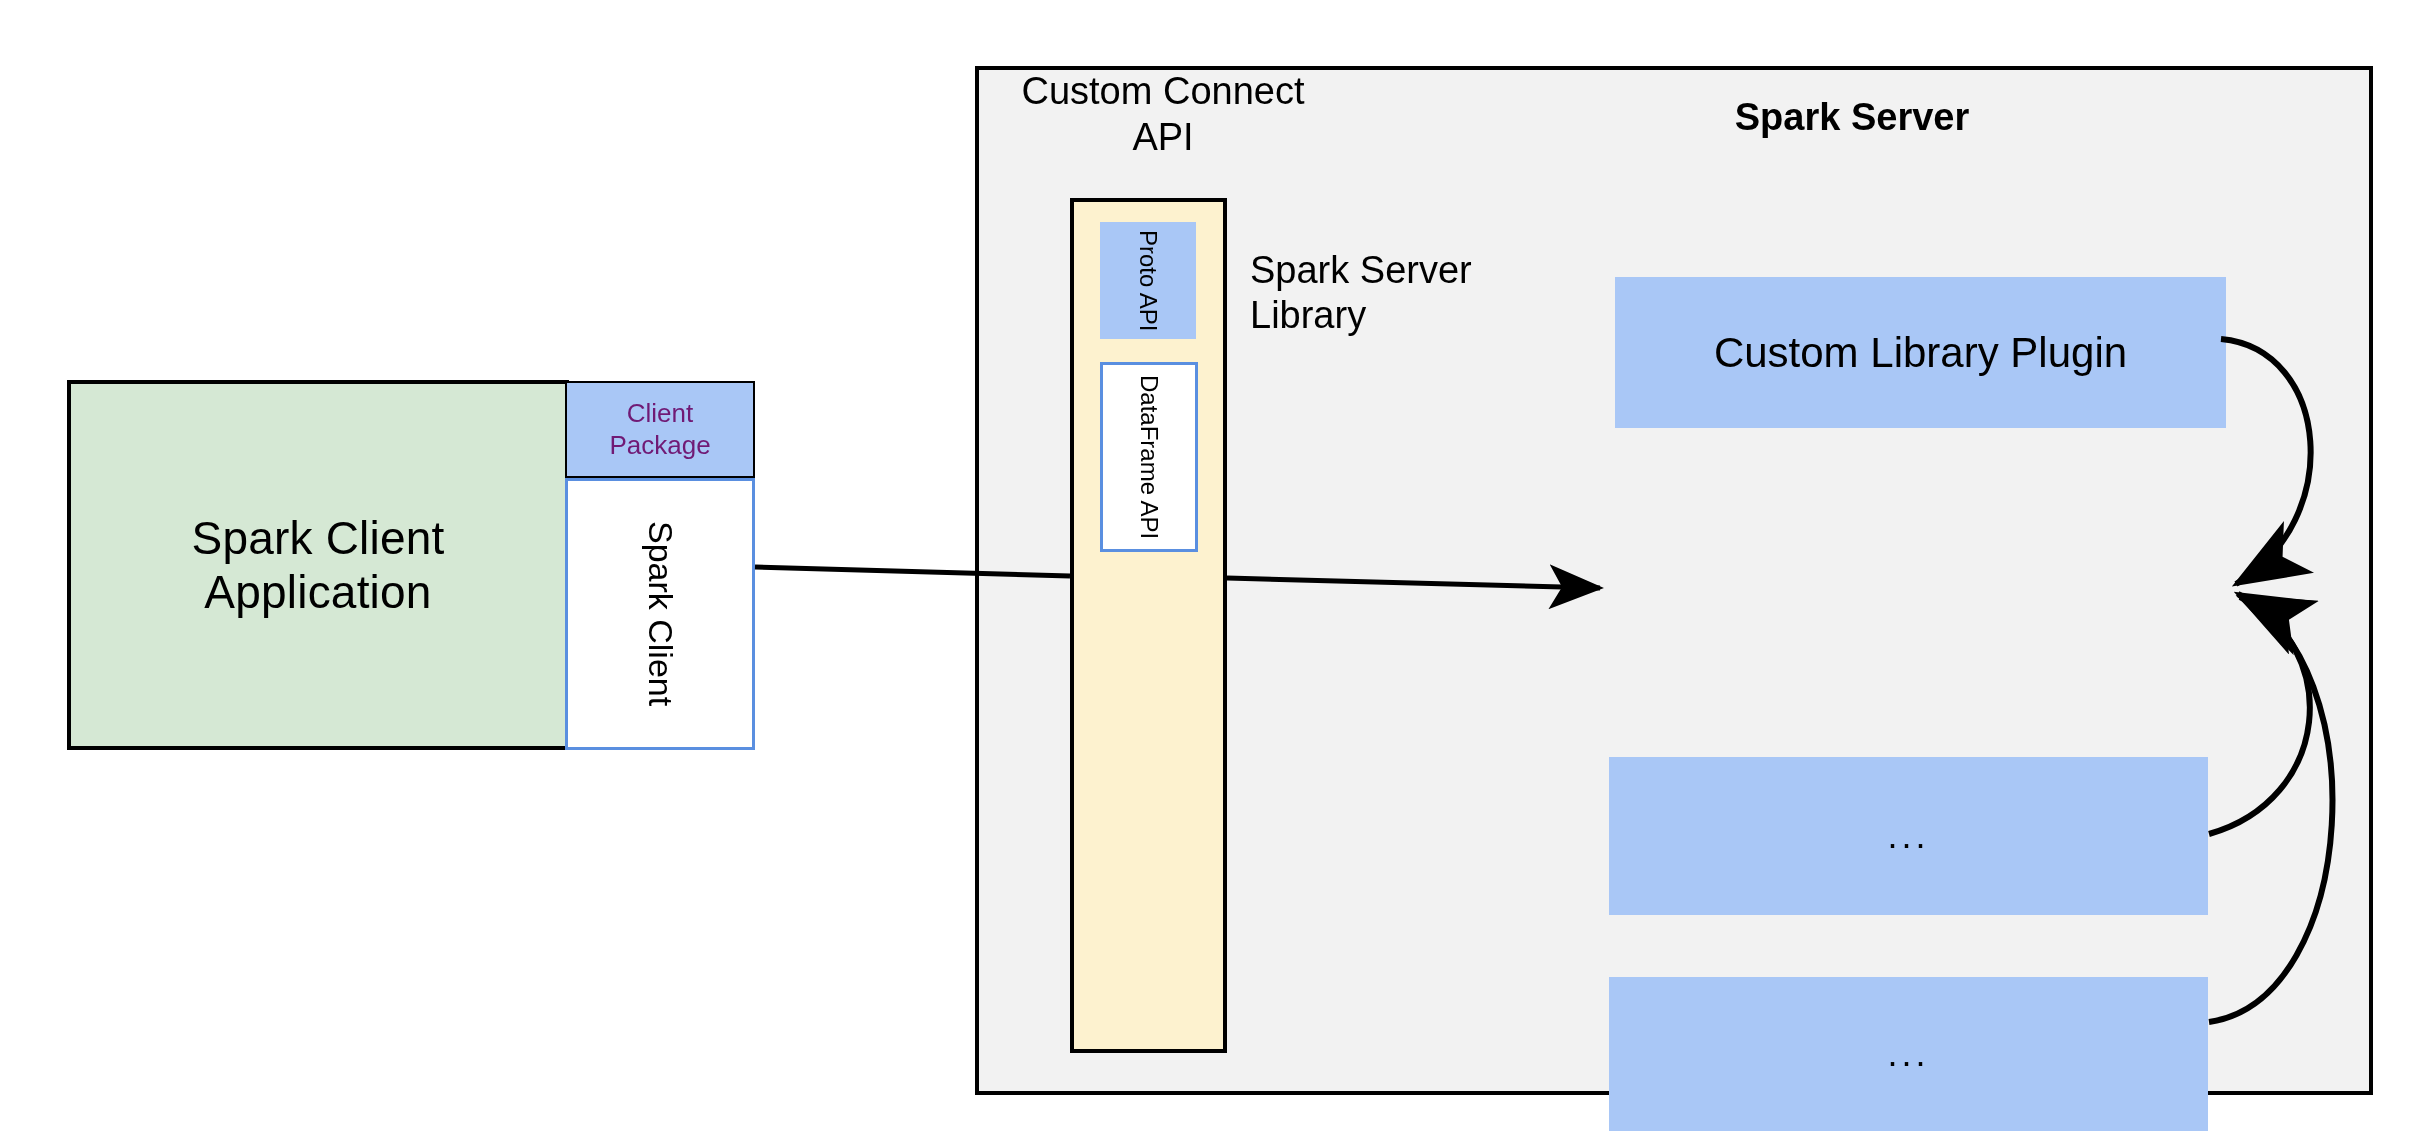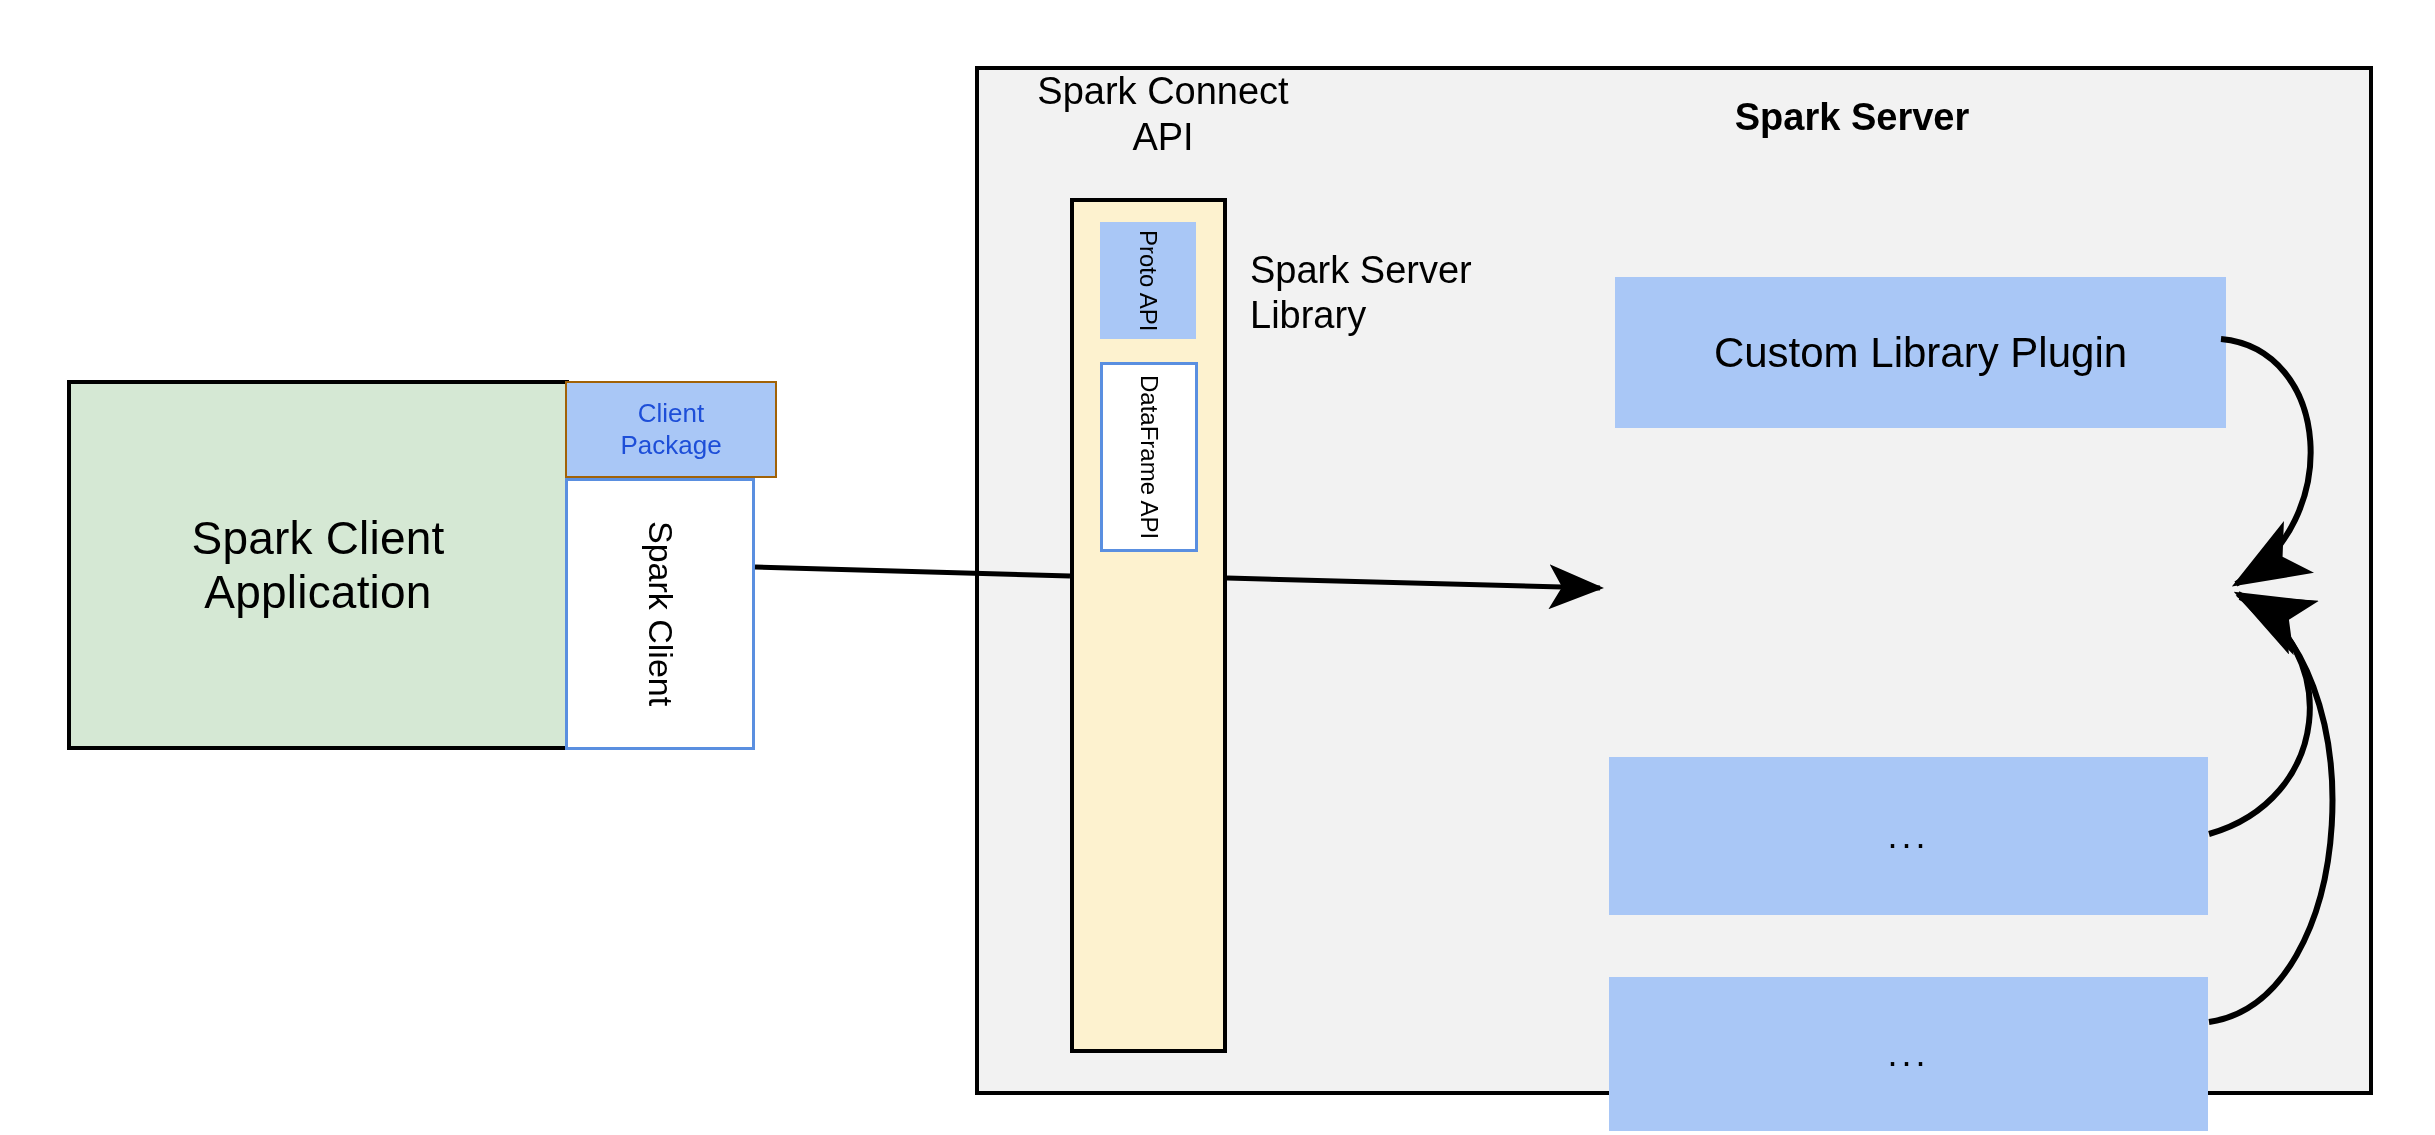--- a/index.html
+++ b/index.html
@@ -37,27 +37,27 @@
     border: 4px solid #000000;
     font-size: 46px;
     line-height: 1.18;
     color: #000000;
     letter-spacing: .2px;
     z-index: 2;
   }
   #client-package {
     left: 565px;
     top: 381px;
-    width: 212px;
+    width: 190px;
     height: 97px;
     background: #A9C7F6;
-    border: 2px solid #a16207;
+    border: 2px solid #000000;
     font-size: 26px;
     line-height: 1.2;
-    color: #1d4ed8;
+    color: #701a75;
     z-index: 4;
   }
   #spark-client {
     left: 565px;
     top: 478px;
     width: 190px;
     height: 272px;
     background: #FFFFFF;
     border: 3px solid #5A8FE0;
     z-index: 4;
@@ -210,21 +210,21 @@
     pointer-events: none;
   }
 </style>
 </head>
 <body>
 
 <div id="canvas">
 
   <div class="box" id="server-panel"></div>
 
-  <div class="panel-title" id="spark-connect-title">Spark Connect
+  <div class="panel-title" id="spark-connect-title">Custom Connect
 API</div>
 
   <div class="panel-title" id="spark-server-title">Spark Server</div>
 
   <div class="panel-title" id="spark-server-library-label">Spark Server
 Library</div>
 
   <div class="box" id="connect-api-container"></div>
 
   <div class="box" id="proto-api">

